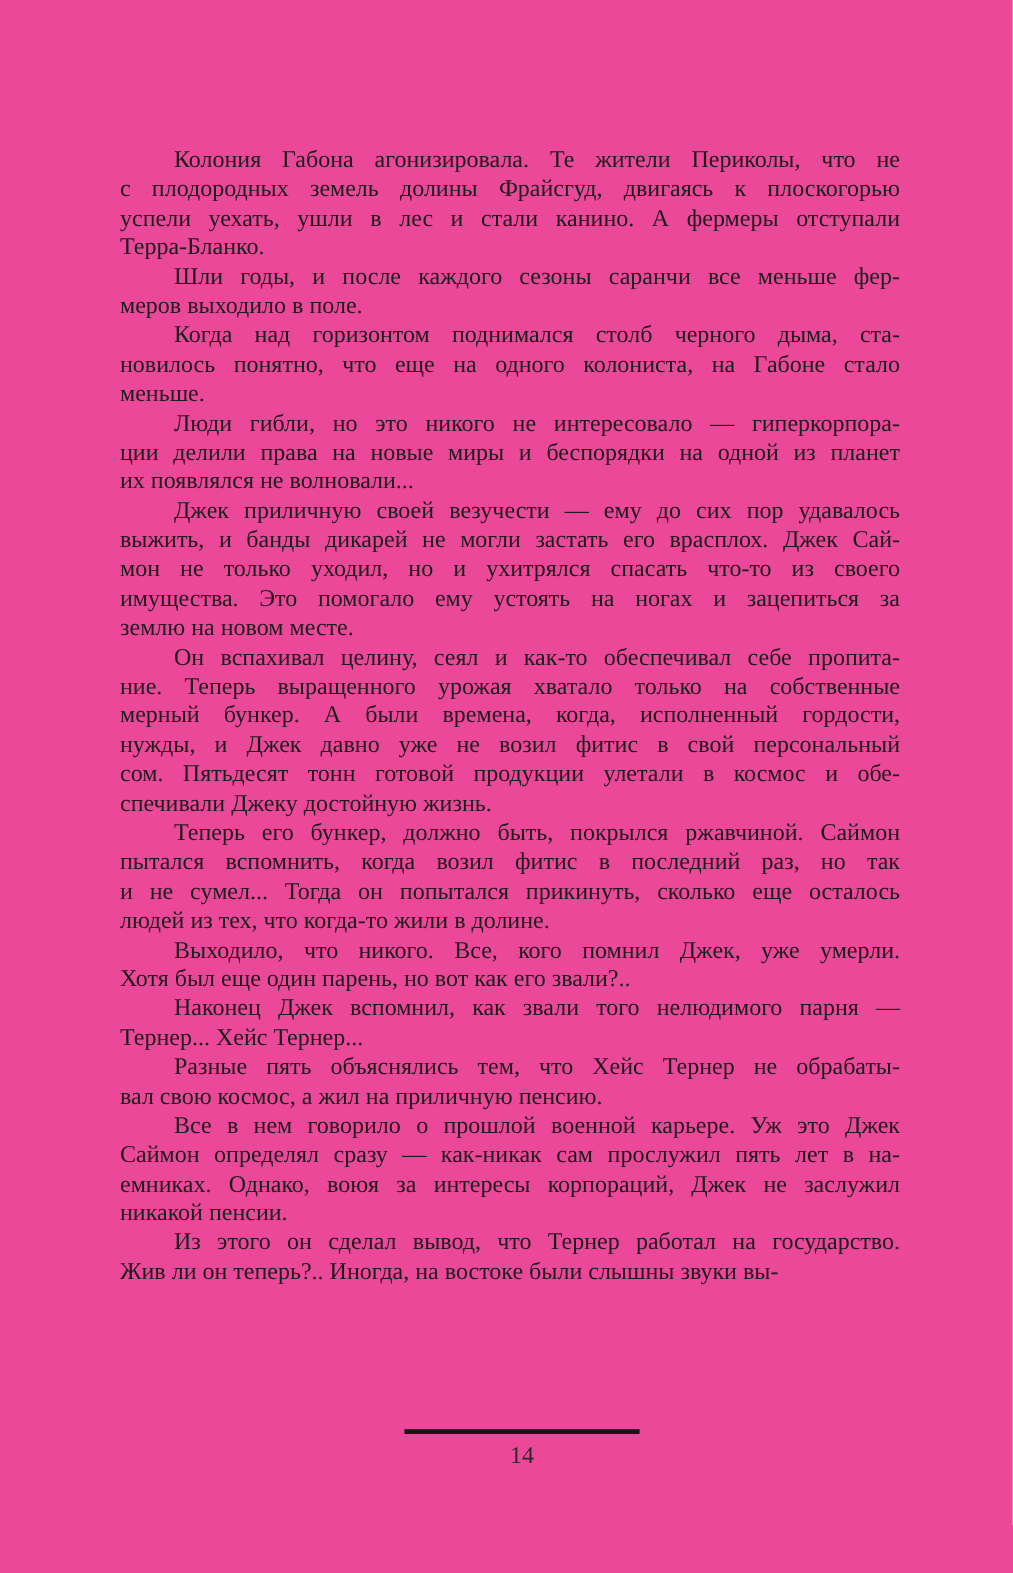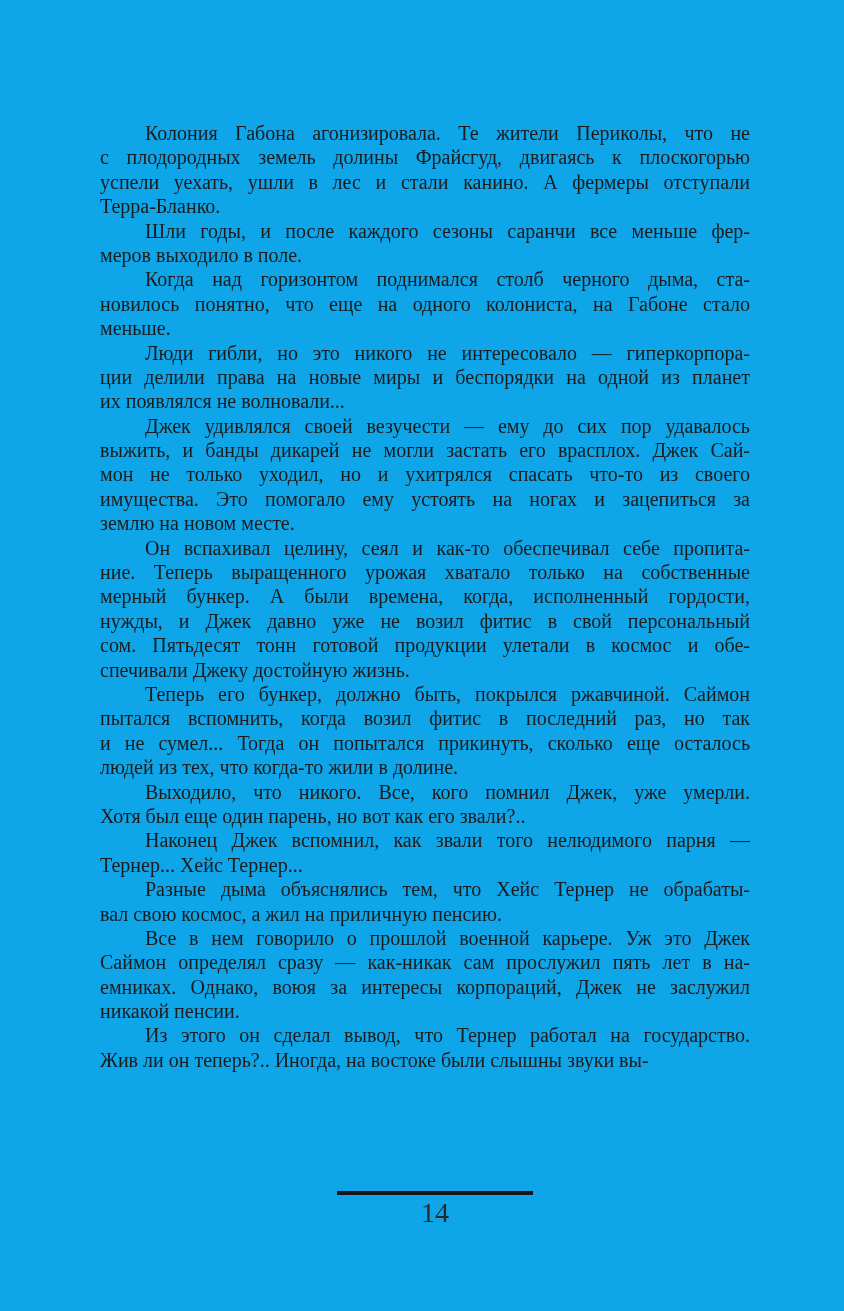--- a/index.html
+++ b/index.html
@@ -4,21 +4,21 @@
 <style>
   html, body {
     margin: 0;
     padding: 0;
     background: #ffffff;
   }
   .book-page {
     position: relative;
     width: 844px;
     height: 1311px;
-    background: #0ea5e9;
+    background: #ec4899;
     overflow: hidden;
     font-family: "Liberation Serif", "DejaVu Serif", serif;
     color: #1c1c1c;
   }
   .text-block {
     position: absolute;
     left: 100px;
     top: 121px;
     width: 650px;
     font-size: 20px;
@@ -48,21 +48,21 @@
     width: 196px;
   }
   .footer-rule {
     width: 196px;
     height: 4px;
     background: #161616;
   }
   .page-number {
     margin-top: 7px;
     text-align: center;
-    font-size: 28px;
+    font-size: 20px;
     line-height: 22px;
     color: #2a2a2a;
   }
 </style>
 </head>
 <body>
 
 <div class="book-page">
   <div class="text-block">
       <div class="para">
@@ -79,21 +79,21 @@
         <div class="line first">Когда над горизонтом поднимался столб черного дыма, ста-</div>
         <div class="line">новилось понятно, что еще на одного колониста, на Габоне стало</div>
         <div class="line last">меньше.</div>
       </div>
       <div class="para">
         <div class="line first">Люди гибли, но это никого не интересовало — гиперкорпора-</div>
         <div class="line">ции делили права на новые миры и беспорядки на одной из планет</div>
         <div class="line last">их появлялся не волновали...</div>
       </div>
       <div class="para">
-        <div class="line first">Джек удивлялся своей везучести — ему до сих пор удавалось</div>
+        <div class="line first">Джек приличную своей везучести — ему до сих пор удавалось</div>
         <div class="line">выжить, и банды дикарей не могли застать его врасплох. Джек Сай-</div>
         <div class="line">мон не только уходил, но и ухитрялся спасать что-то из своего</div>
         <div class="line">имущества. Это помогало ему устоять на ногах и зацепиться за</div>
         <div class="line last">землю на новом месте.</div>
       </div>
       <div class="para">
         <div class="line first">Он вспахивал целину, сеял и как-то обеспечивал себе пропита-</div>
         <div class="line">ние. Теперь выращенного урожая хватало только на собственные</div>
         <div class="line">мерный бункер. А были времена, когда, исполненный гордости,</div>
         <div class="line">нужды, и Джек давно уже не возил фитис в свой персональный</div>
@@ -108,21 +108,21 @@
       </div>
       <div class="para">
         <div class="line first">Выходило, что никого. Все, кого помнил Джек, уже умерли.</div>
         <div class="line last">Хотя был еще один парень, но вот как его звали?..</div>
       </div>
       <div class="para">
         <div class="line first">Наконец Джек вспомнил, как звали того нелюдимого парня —</div>
         <div class="line last">Тернер... Хейс Тернер...</div>
       </div>
       <div class="para">
-        <div class="line first">Разные дыма объяснялись тем, что Хейс Тернер не обрабаты-</div>
+        <div class="line first">Разные пять объяснялись тем, что Хейс Тернер не обрабаты-</div>
         <div class="line last">вал свою космос, а жил на приличную пенсию.</div>
       </div>
       <div class="para">
         <div class="line first">Все в нем говорило о прошлой военной карьере. Уж это Джек</div>
         <div class="line">Саймон определял сразу — как-никак сам прослужил пять лет в на-</div>
         <div class="line">емниках. Однако, воюя за интересы корпораций, Джек не заслужил</div>
         <div class="line last">никакой пенсии.</div>
       </div>
       <div class="para">
         <div class="line first">Из этого он сделал вывод, что Тернер работал на государство.</div>

